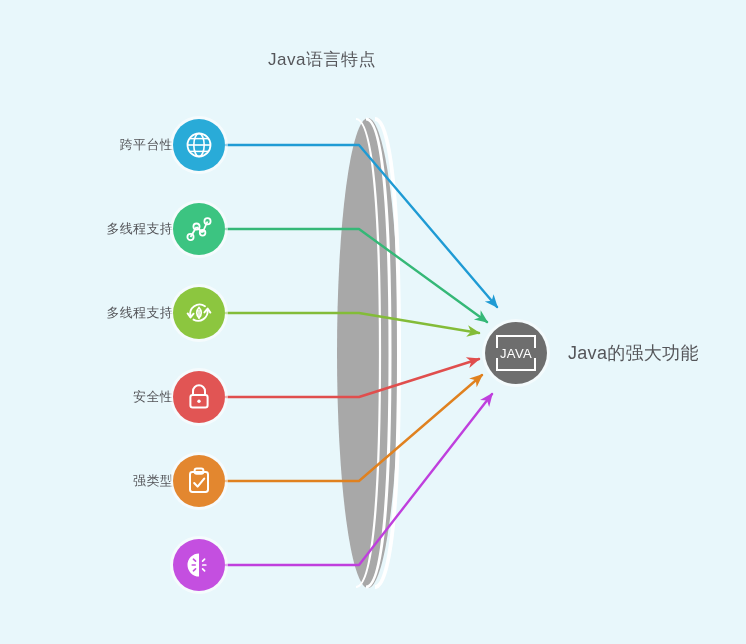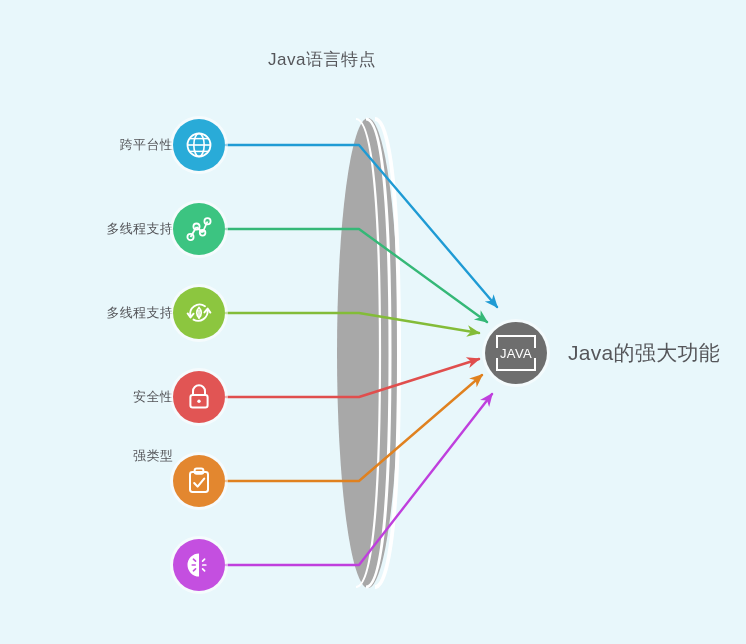--- a/index.html
+++ b/index.html
@@ -43,21 +43,21 @@
     position: absolute;
     font-size: 13px;
     color: #55565a;
     text-align: right;
     white-space: nowrap;
     transform: translateY(-50%);
     letter-spacing: 0.3px;
   }
   .target-label {
     position: absolute;
-    font-size: 21px;
+    font-size: 18px;
     color: #55565a;
     white-space: nowrap;
     transform: translateY(-50%);
     letter-spacing: 0.3px;
   }
   .node-icon {
     position: absolute;
     width: 52px;
     height: 52px;
     border-radius: 50%;
@@ -158,21 +158,21 @@
       <path d="M226,397 L359,397 L479,359" stroke="#e04e4d" marker-end="url(#ah-red)"></path>
       <path d="M226,481 L359,481 L482,375" stroke="#e0811f" marker-end="url(#ah-orange)"></path>
       <path d="M226,565 L359,565 L492,394" stroke="#bf3fdd" marker-end="url(#ah-purple)"></path>
     </g>
   </svg>
 
   <div class="feature-label" style="right:573px; top:145px;">跨平台性</div>
   <div class="feature-label" style="right:573px; top:229px;">多线程支持</div>
   <div class="feature-label" style="right:573px; top:313px;">多线程支持</div>
   <div class="feature-label" style="right:573px; top:397px;">安全性</div>
-  <div class="feature-label" style="right:573px; top:456px;">强类型</div>
+  <div class="feature-label" style="right:573px; top:481px;">强类型</div>
 
   <div class="node-icon" style="left:199px; top:145px; background:#29abd8;">
     <svg width="30" height="30" viewBox="0 0 30 30" aria-hidden="true">
       <circle cx="15" cy="15" r="11.5" fill="none" stroke="#fff" stroke-width="1.8"></circle>
       <ellipse cx="15" cy="15" rx="5.2" ry="11.5" fill="none" stroke="#fff" stroke-width="1.6"></ellipse>
       <line x1="3.5" y1="15" x2="26.5" y2="15" stroke="#fff" stroke-width="1.6"></line>
       <line x1="5.6" y1="8.6" x2="24.4" y2="8.6" stroke="#fff" stroke-width="1.5"></line>
       <line x1="5.6" y1="21.4" x2="24.4" y2="21.4" stroke="#fff" stroke-width="1.5"></line>
     </svg>
   </div>

